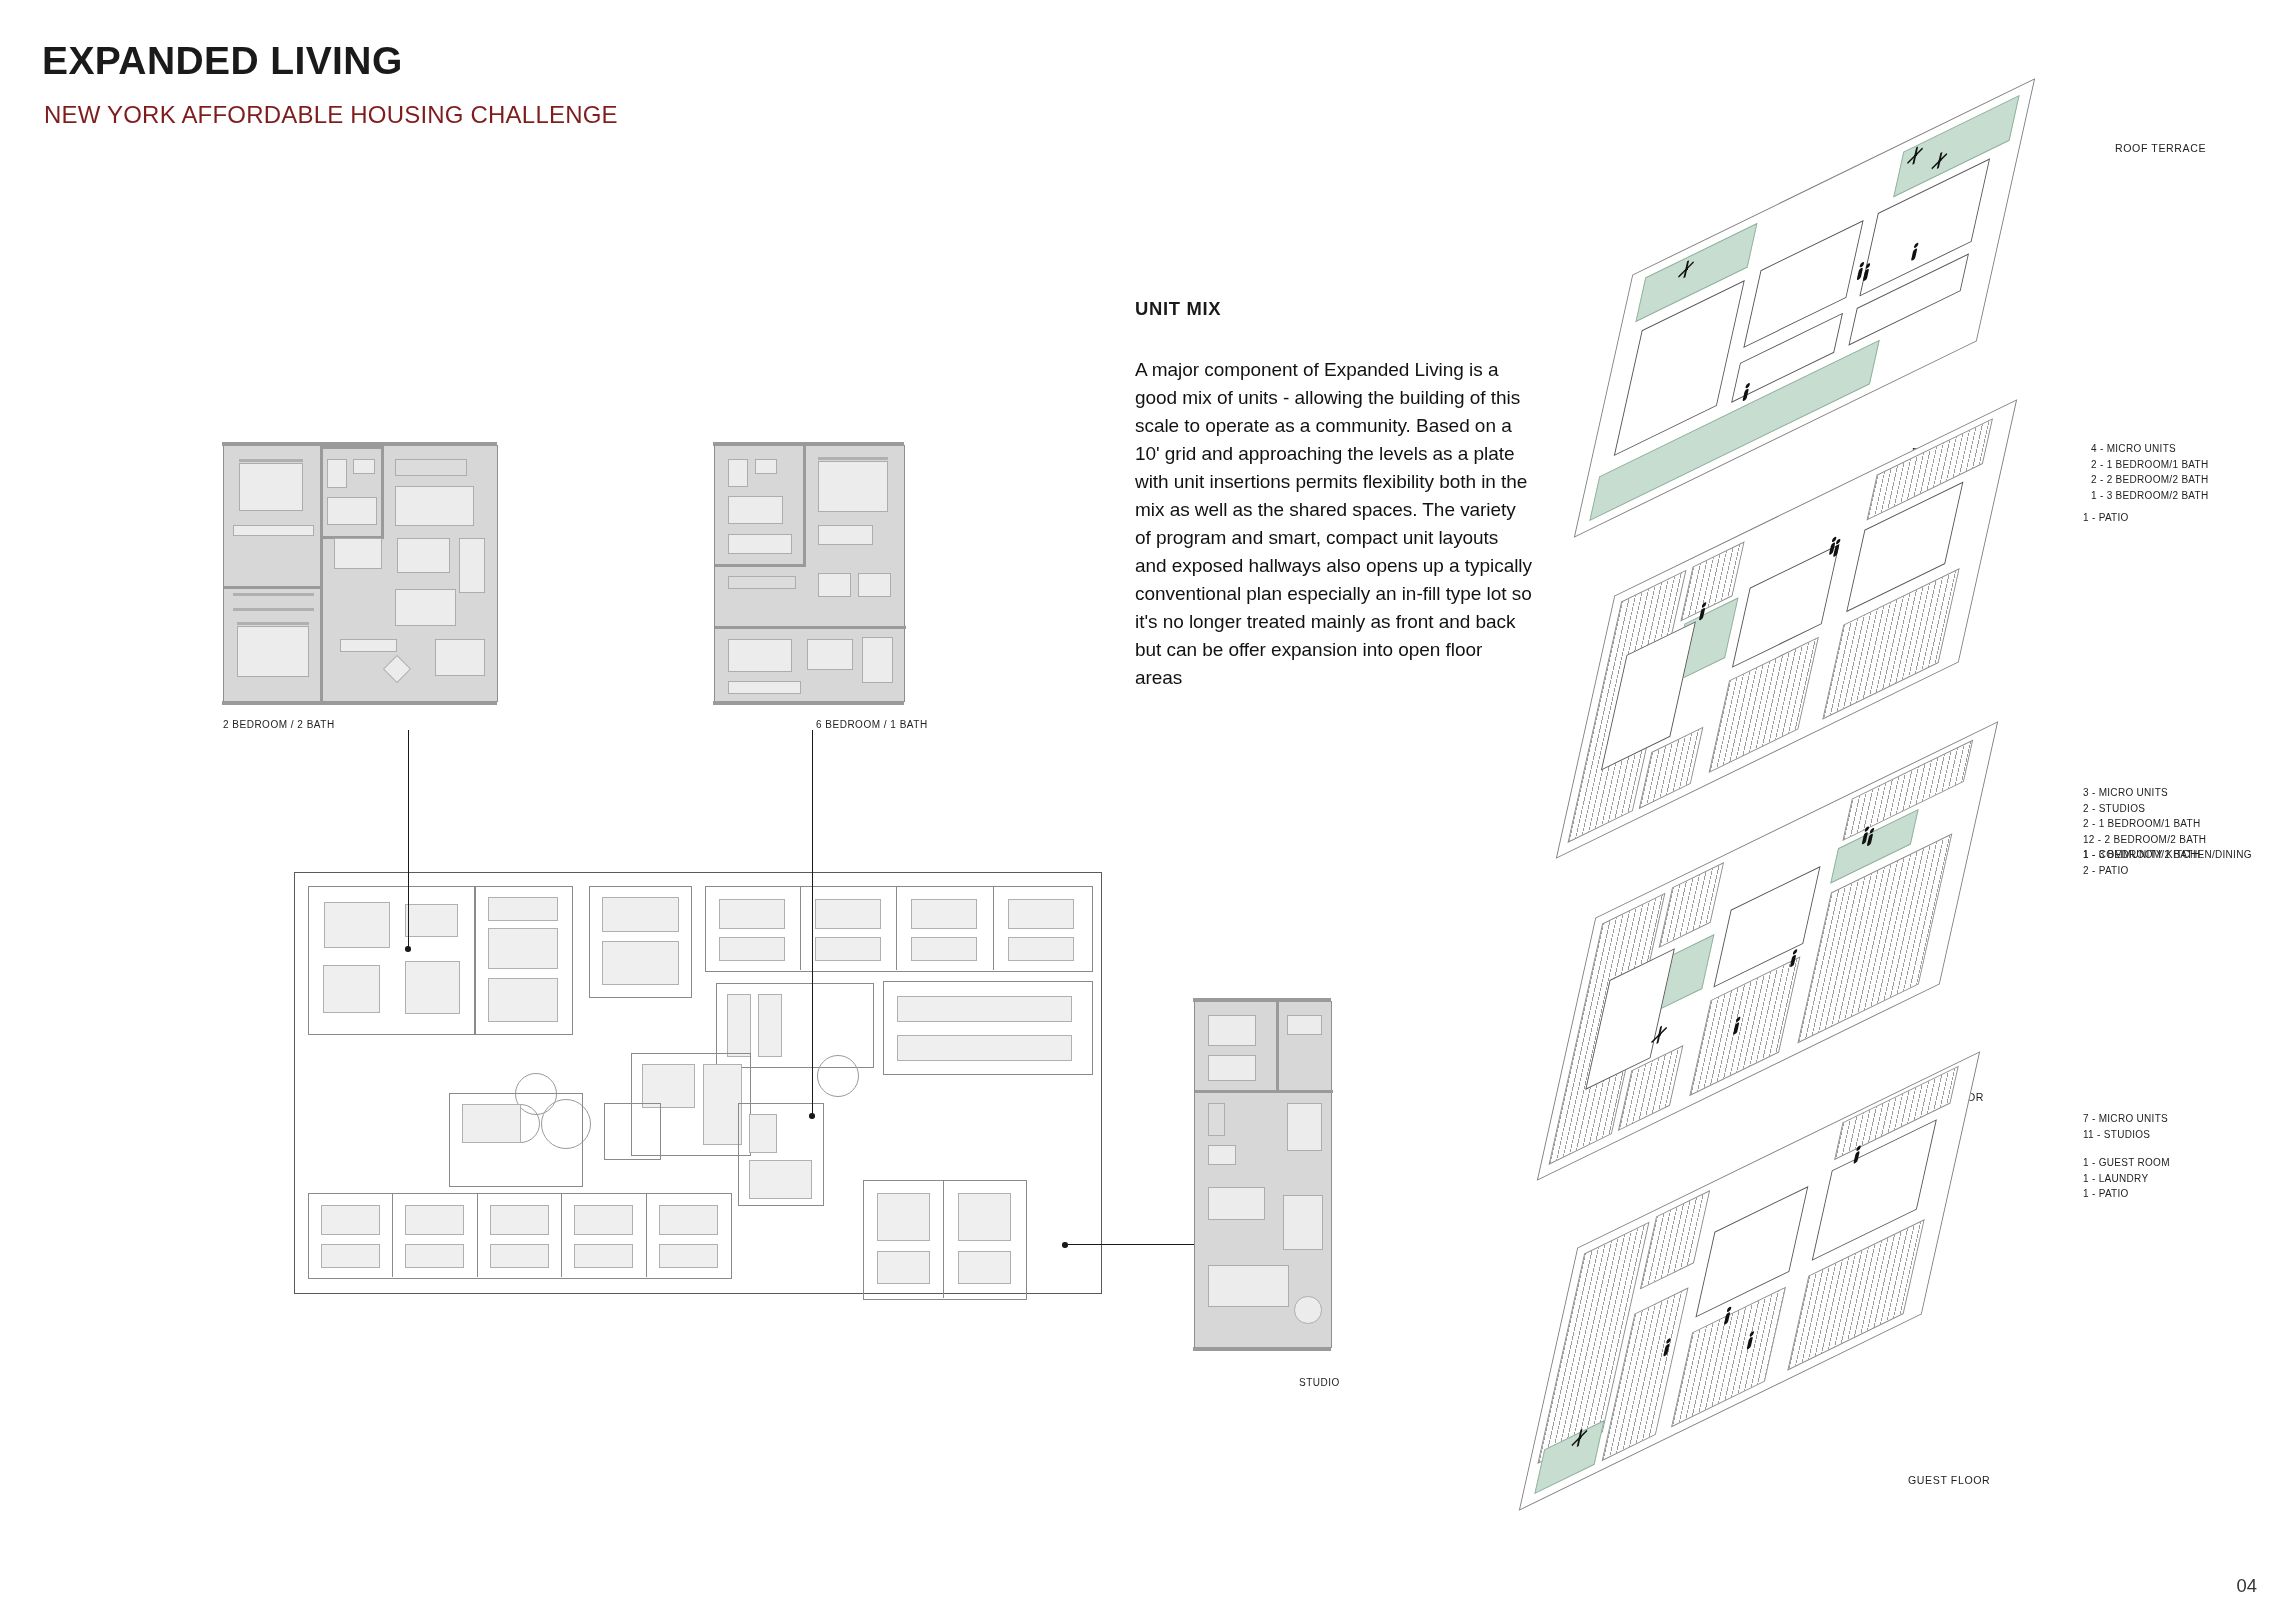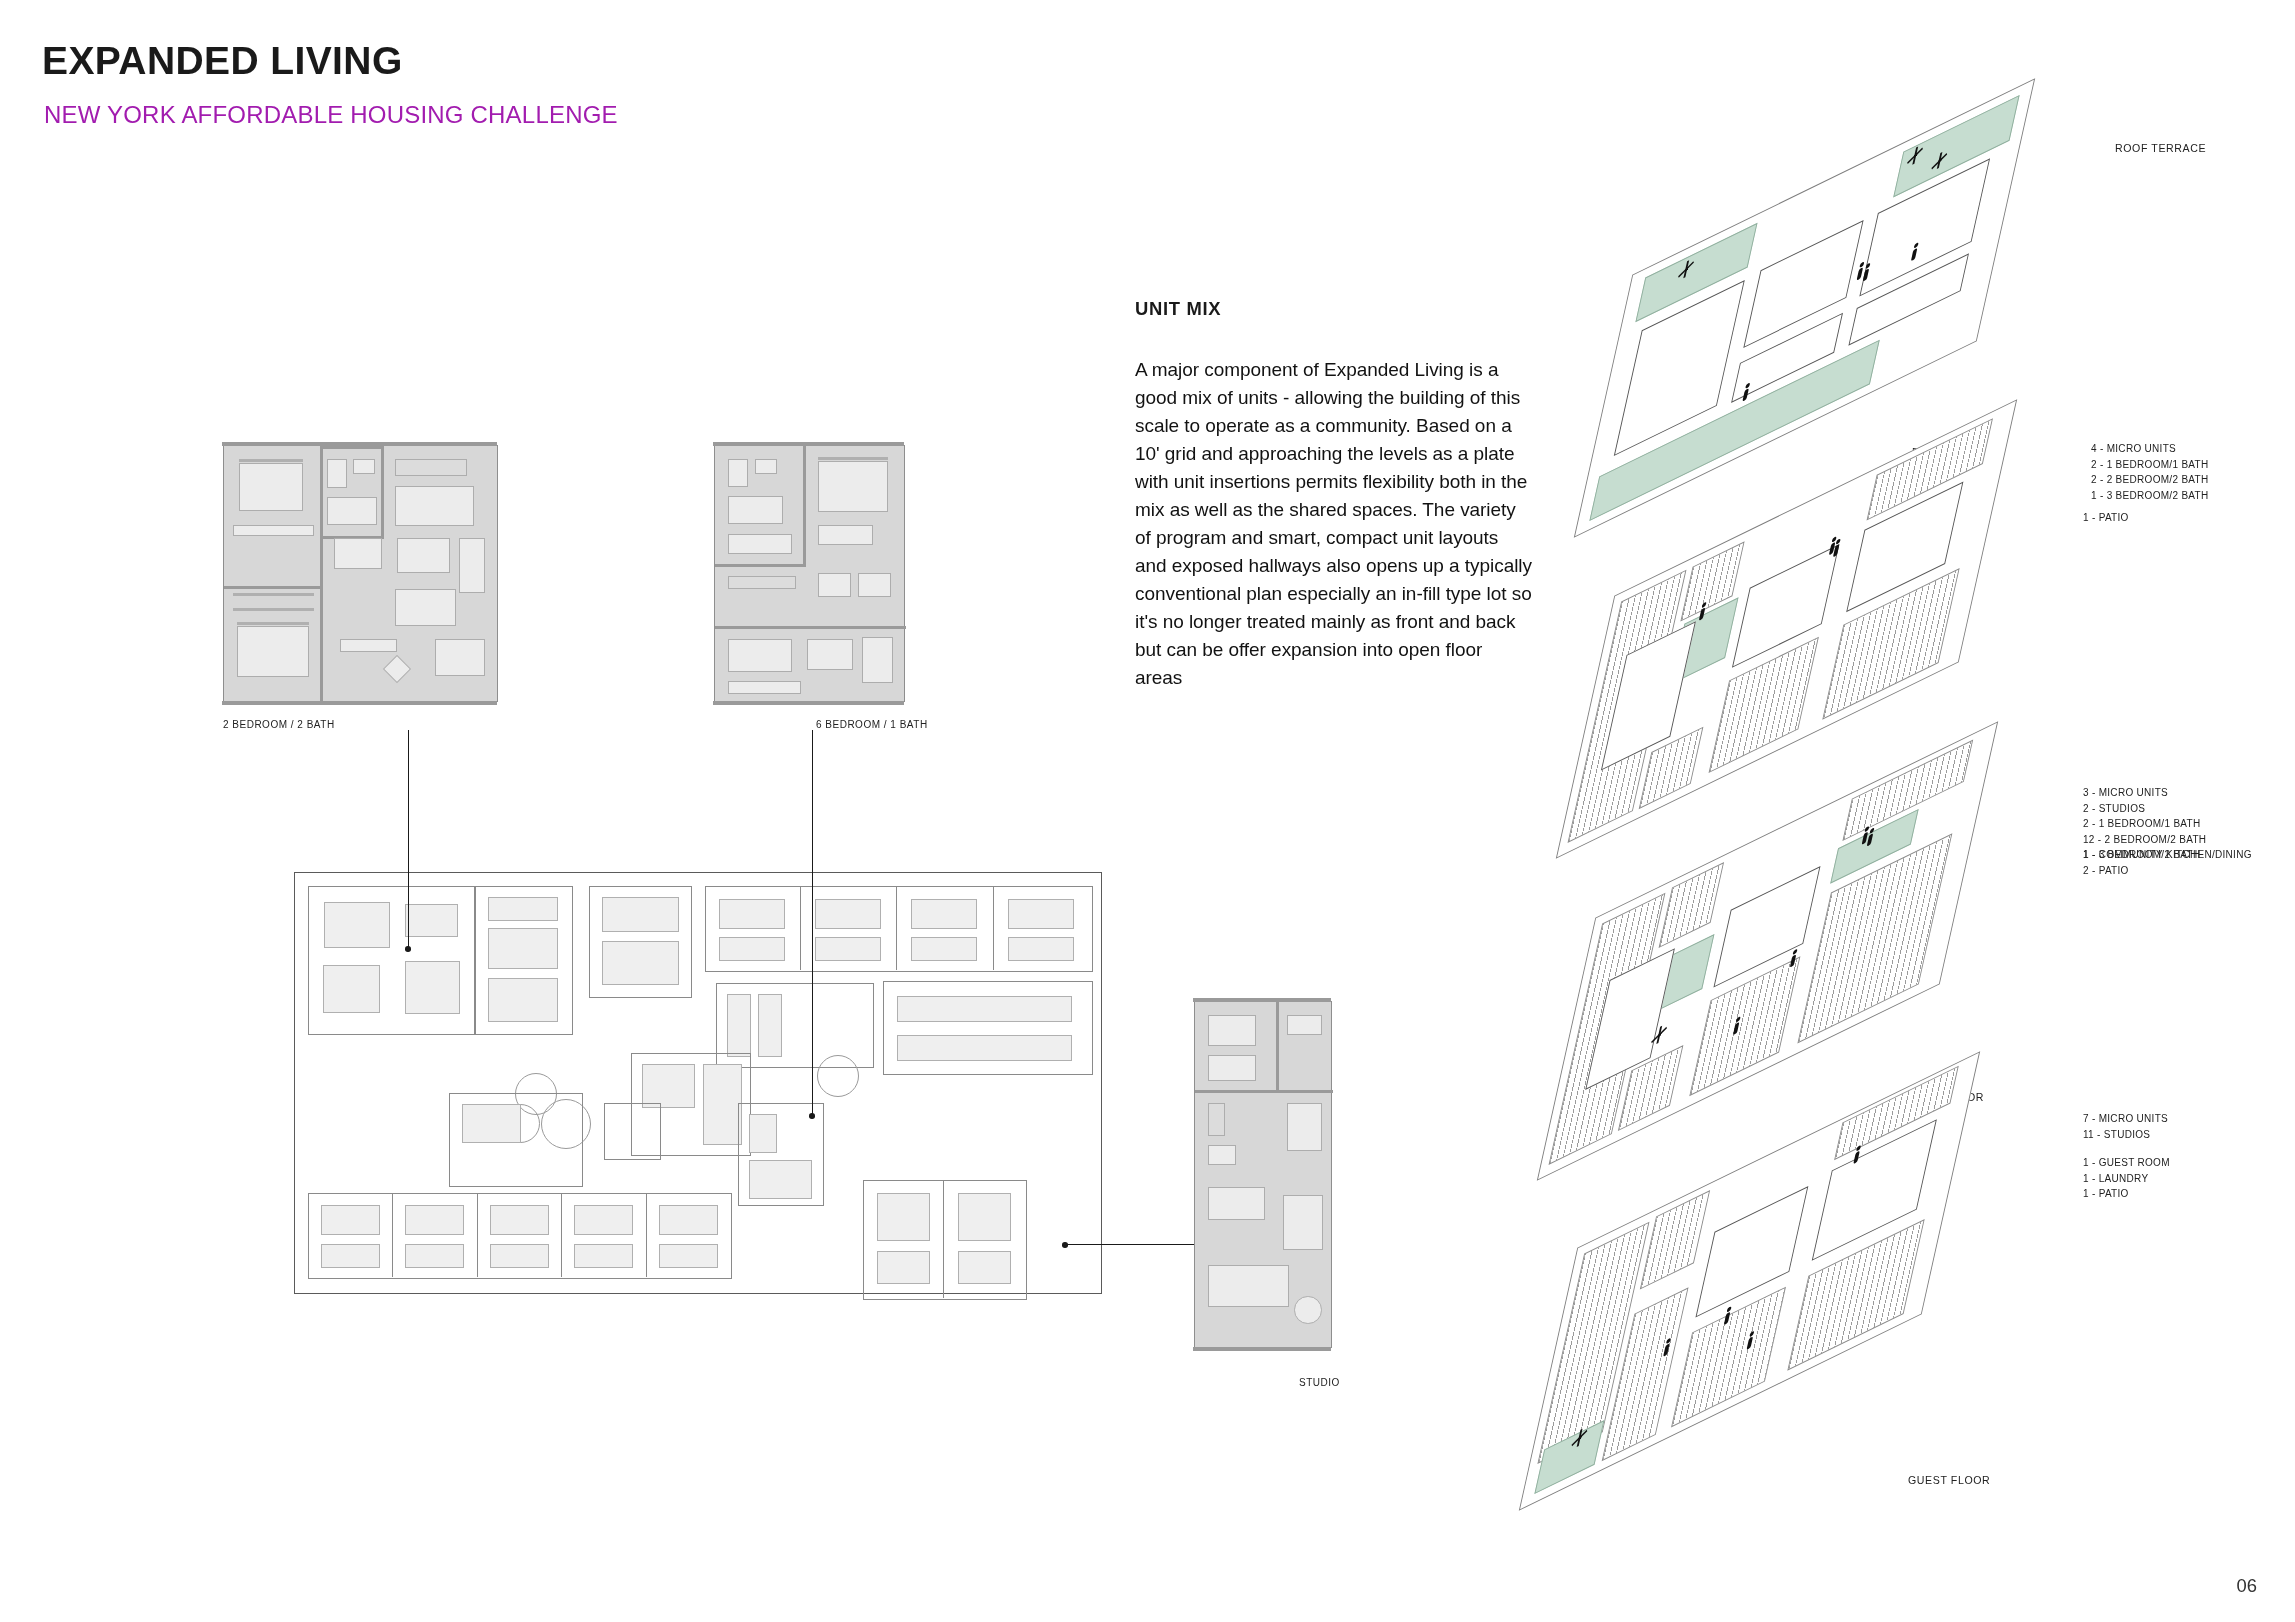--- a/index.html
+++ b/index.html
@@ -25,21 +25,21 @@
     font-weight: bold;
     letter-spacing: 0.4px;
   }
   .subtitle {
     position: absolute;
     left: 44px;
     top: 101px;
     font-size: 24px;
     font-weight: 400;
     letter-spacing: 0.2px;
-    color: #a21caf;
+    color: #7f1d1d;
   }
 
   
   .umix-title {
     position: absolute;
     left: 1135px;
     top: 298px;
     font-size: 18.4px;
     font-weight: bold;
     letter-spacing: 0.7px;
@@ -486,14 +486,14 @@
     </div>
   </div>
   <div class="floor-label" style="left:356px; top:1281px;">GUEST FLOOR</div>
   <div class="legend" style="left:531px; top:918px;">7 - MICRO UNITS
 11 - STUDIOS</div>
   <div class="legend" style="left:531px; top:962px;">1 - GUEST ROOM
 1 - LAUNDRY
 1 - PATIO</div>
 </div>
 
-<div class="page-num">06</div>
+<div class="page-num">04</div>
 
 
 </body></html>

